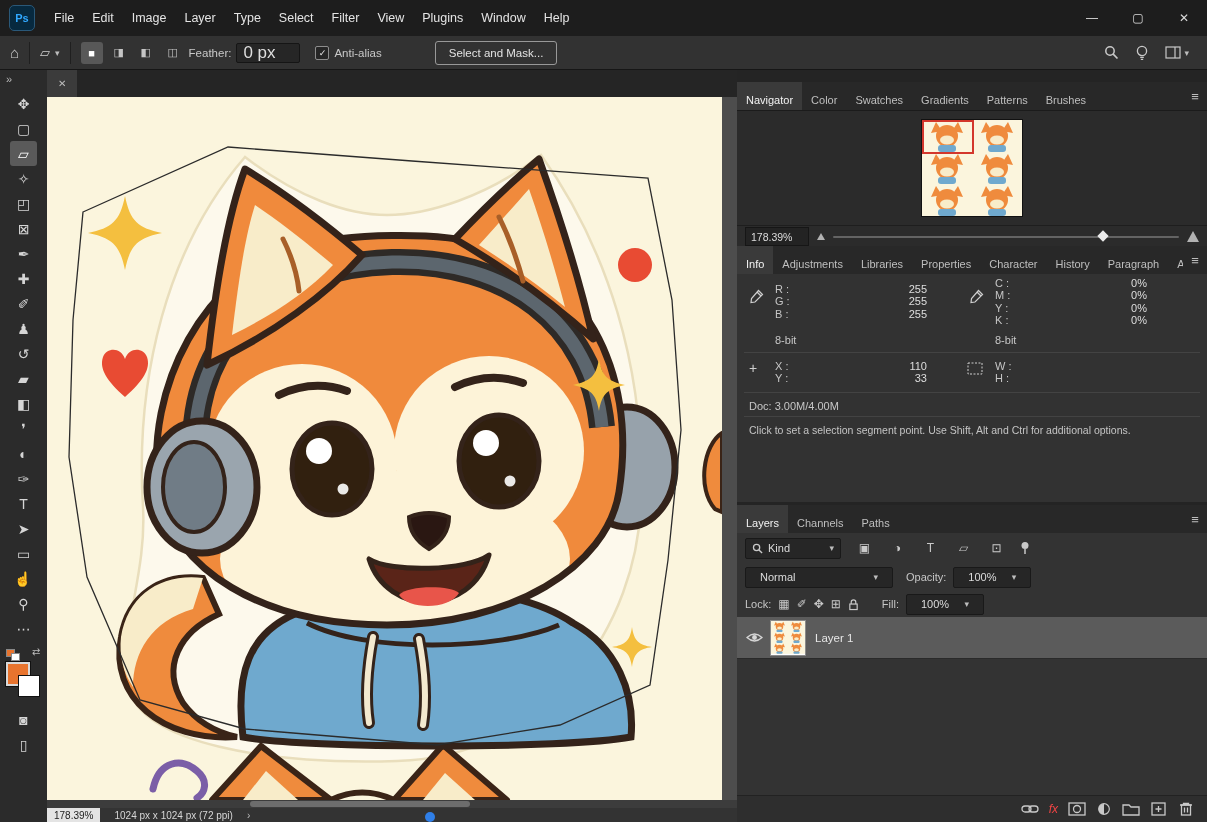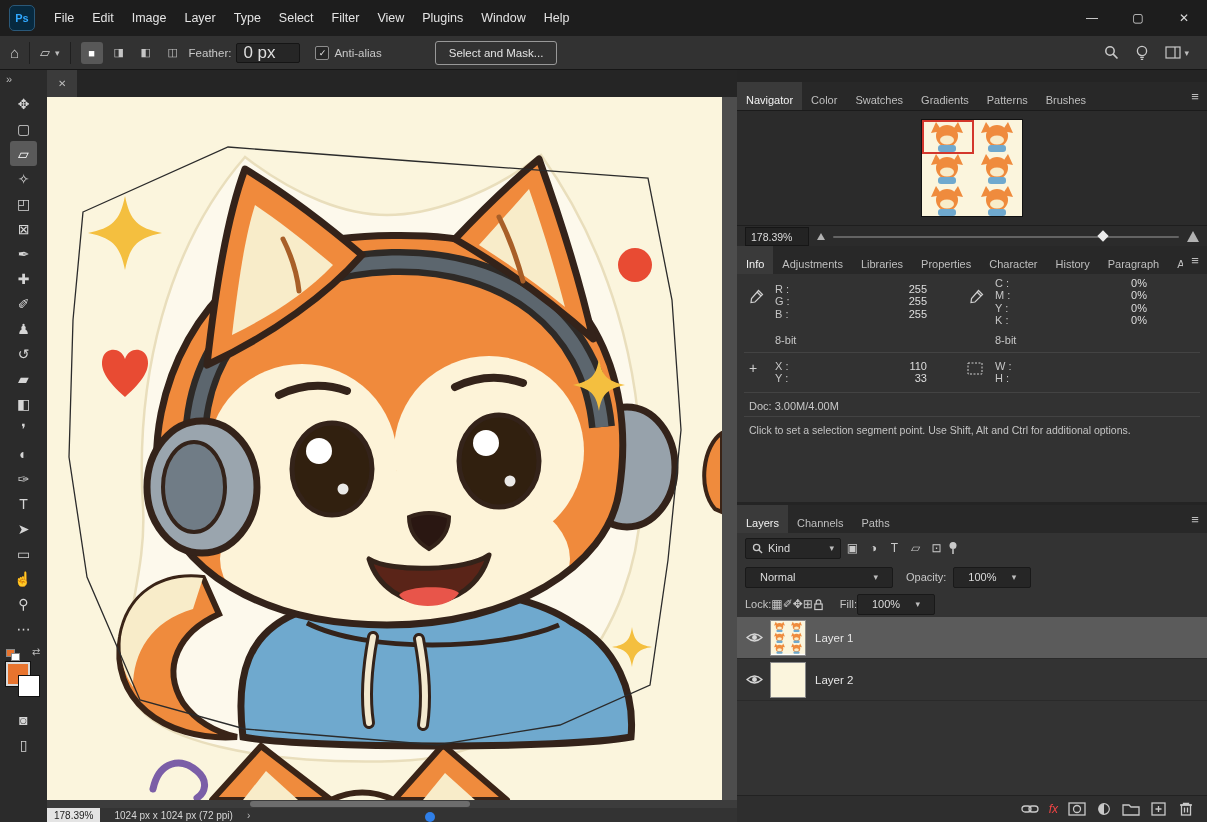--- a/index.html
+++ b/index.html
@@ -98,31 +98,31 @@
   .nav-thumbtick{position:absolute;left:77%;top:-4px;width:8px;height:8px;background:#ececec;
                  transform:rotate(45deg);}
 
   .info-content{position:relative;height:228px;background:#323232;font-size:11px;color:#c6c6c6;}
   .igroup{position:absolute;width:152px;}
   .irow{display:flex;justify-content:space-between;line-height:12.3px;}
   .ival{color:#dedede;}
   .hline{position:absolute;left:7px;right:7px;height:1px;background:#434343;}
   .tip{position:absolute;left:12px;right:14px;top:150px;font-size:10.5px;color:#c4c4c4;line-height:13px;}
 
-  .lfilter{height:30px;background:#333333;display:flex;align-items:center;gap:2px;padding:0 8px;}
+  .lfilter{height:30px;background:#333333;display:flex;align-items:center;gap:14px;padding:0 8px;}
   .kind-box{width:82px;height:19px;background:#262626;border:1px solid #191919;border-radius:2px;
             display:flex;align-items:center;gap:5px;padding:0 6px;color:#dcdcdc;font-size:11px;}
   .ficon{width:19px;height:19px;display:flex;align-items:center;justify-content:center;
          color:#c9c9c9;font-size:12px;}
   .lblend{height:28px;background:#333333;display:flex;align-items:center;gap:7px;padding:0 8px;
           color:#c6c6c6;font-size:11px;}
   .select-box{height:19px;background:#262626;border:1px solid #191919;border-radius:2px;
               display:flex;align-items:center;justify-content:space-between;padding:0 14px;
               color:#dcdcdc;font-size:11px;}
-  .llock{height:26px;background:#333333;display:flex;align-items:center;padding:0 8px;
+  .llock{height:26px;background:#333333;display:flex;align-items:center;gap:7px;padding:0 8px;
          color:#c6c6c6;font-size:11px;}
   .lockicon{color:#c9c9c9;font-size:12px;}
   .lrows{position:absolute;left:0;right:0;top:112px;bottom:26px;background:#333333;}
   .lrow{height:41px;display:flex;align-items:center;border-bottom:1px solid #2a2a2a;}
   .lrow.selected{background:#5b5b5b;}
   .eye-box{width:34px;display:flex;justify-content:center;align-items:center;}
   .layer-thumb{width:34px;height:34px;background:#fff;box-shadow:0 0 0 1px #8a8a8a;margin-right:10px;
                display:flex;align-items:center;justify-content:center;overflow:hidden;}
   .layer-label{font-size:11.5px;color:#e6e6e6;}
   .lbottom{position:absolute;left:0;right:0;bottom:0;height:26px;background:#2e2e2e;
@@ -506,30 +506,20 @@
                 <circle cx="8.5" cy="5.5" r="2.4" fill="#d6d6d6"></circle>
               </svg>
           </div>
           <div class="layer-thumb">
             <svg width="34" height="33" viewBox="0 0 100 96">
                 <use href="#foxsheet"></use>
               </svg>
           </div>
           <span class="layer-label">Layer 1</span>
         </div>
-        <div class="lrow">
-          <div class="eye-box">
-            <svg width="17" height="11" viewBox="0 0 17 11">
-                <path d="M1,5.5 Q8.5,-1.5 16,5.5 Q8.5,12.5 1,5.5 Z" fill="none" stroke="#d6d6d6" stroke-width="1.3"></path>
-                <circle cx="8.5" cy="5.5" r="2.4" fill="#d6d6d6"></circle>
-              </svg>
-          </div>
-          <div class="layer-thumb" style="background:#fbf5dd"></div>
-          <span class="layer-label">Layer 2</span>
-        </div>
       </div>
       <div class="lbottom">
         <svg width="18" height="16" viewBox="0 0 18 16">
           <rect x="1" y="5" width="9" height="6" rx="3" fill="none" stroke="#c9c9c9" stroke-width="1.3"></rect>
           <rect x="8" y="5" width="9" height="6" rx="3" fill="none" stroke="#c9c9c9" stroke-width="1.3"></rect>
         </svg>
         <span class="fx-label">fx</span>
         <svg width="18" height="16" viewBox="0 0 18 16">
           <rect x="1" y="2" width="16" height="12" fill="none" stroke="#c9c9c9" stroke-width="1.3"></rect>
           <circle cx="9" cy="8" r="3.5" fill="none" stroke="#c9c9c9" stroke-width="1.3"></circle>

